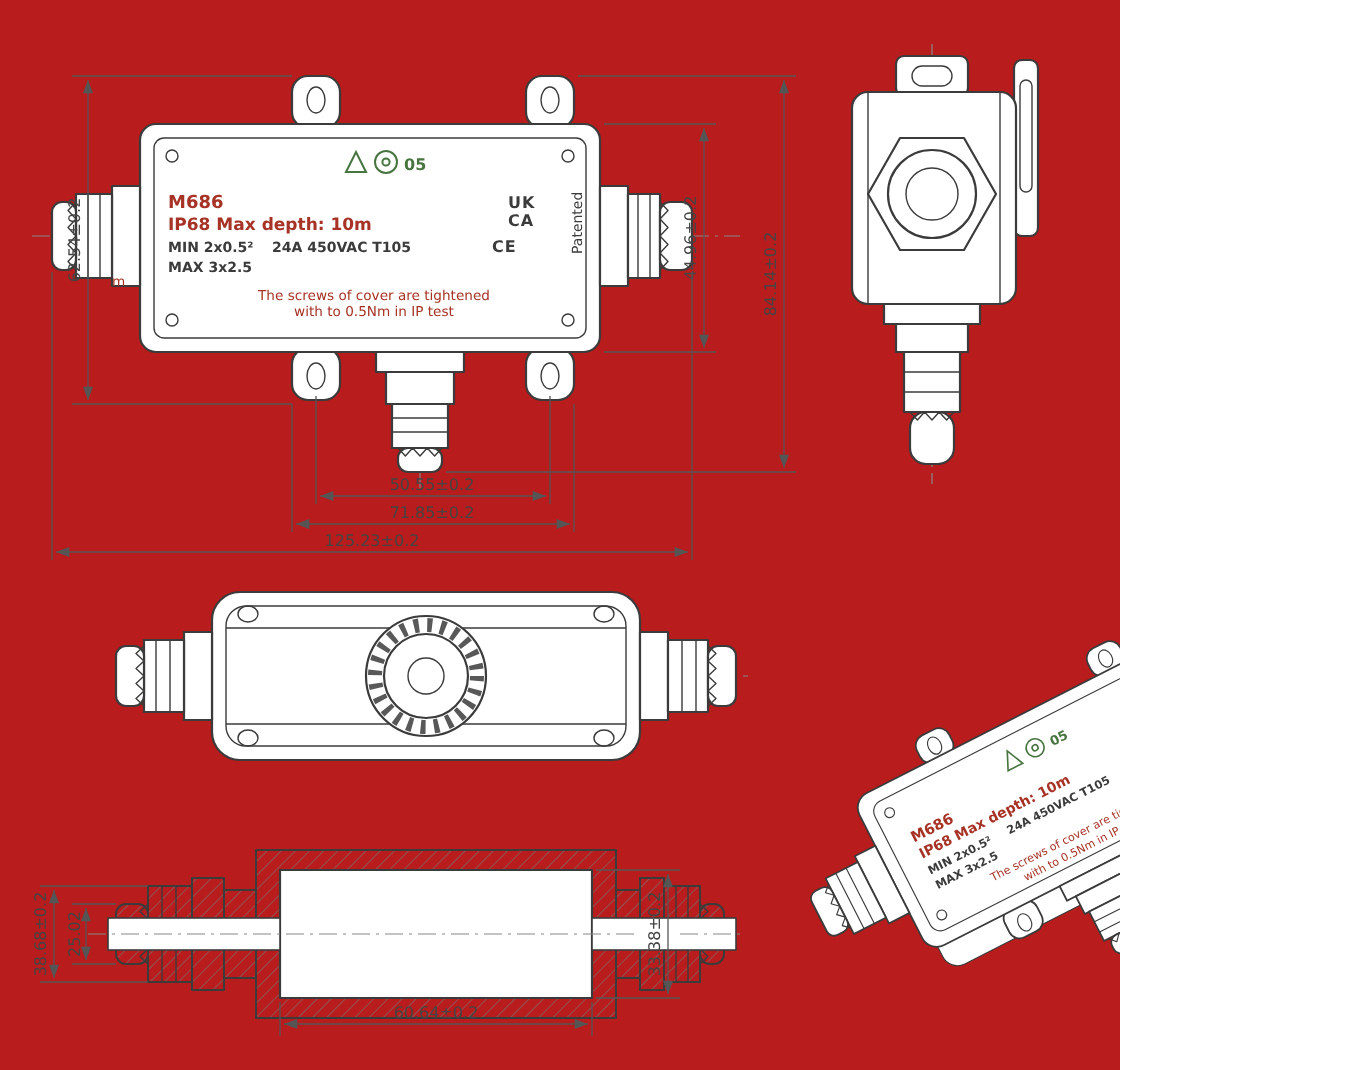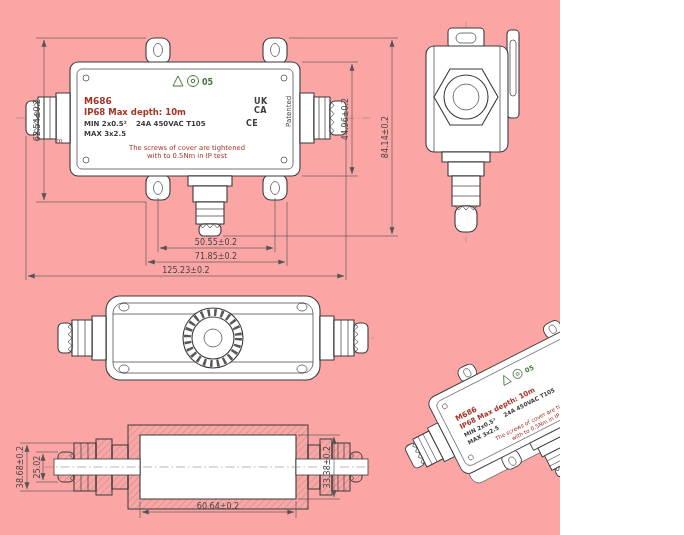--- a/index.html
+++ b/index.html
@@ -1,16 +1,16 @@
 <!DOCTYPE html>
 <html><head>
 <meta charset="utf-8">
 <style>
   html,body { margin:0; padding:0; background:#ffffff; }
-  .canvas { width:560px; height:535px; background:#fca5a5; position:relative; overflow:hidden; }
+  .canvas { width:560px; height:535px; background:#b91c1c; position:relative; overflow:hidden; }
   svg { display:block; }
   svg text { font-family:"DejaVu Sans", sans-serif; fill:#3b3b3b; }
   .ln   { fill:none; stroke:#3b3b3b; stroke-width:1.1; stroke-linejoin:round; }
   .lnf  { fill:#ffffff; stroke:#3b3b3b; stroke-width:1.1; stroke-linejoin:round; }
   .thin { stroke-width:0.7; }
   .hatched { fill:url(#hatch); stroke:#3b3b3b; stroke-width:1; }
   .bore { fill:#ffffff; stroke:#3b3b3b; stroke-width:0.8; }
   .dim  { stroke:#555555; stroke-width:0.65; fill:none; }
   .cl   { stroke:#888888; stroke-width:0.6; stroke-dasharray:9 3 1.5 3; fill:none; }
   .dimtxt { font-size:8px; fill:#444444; }

